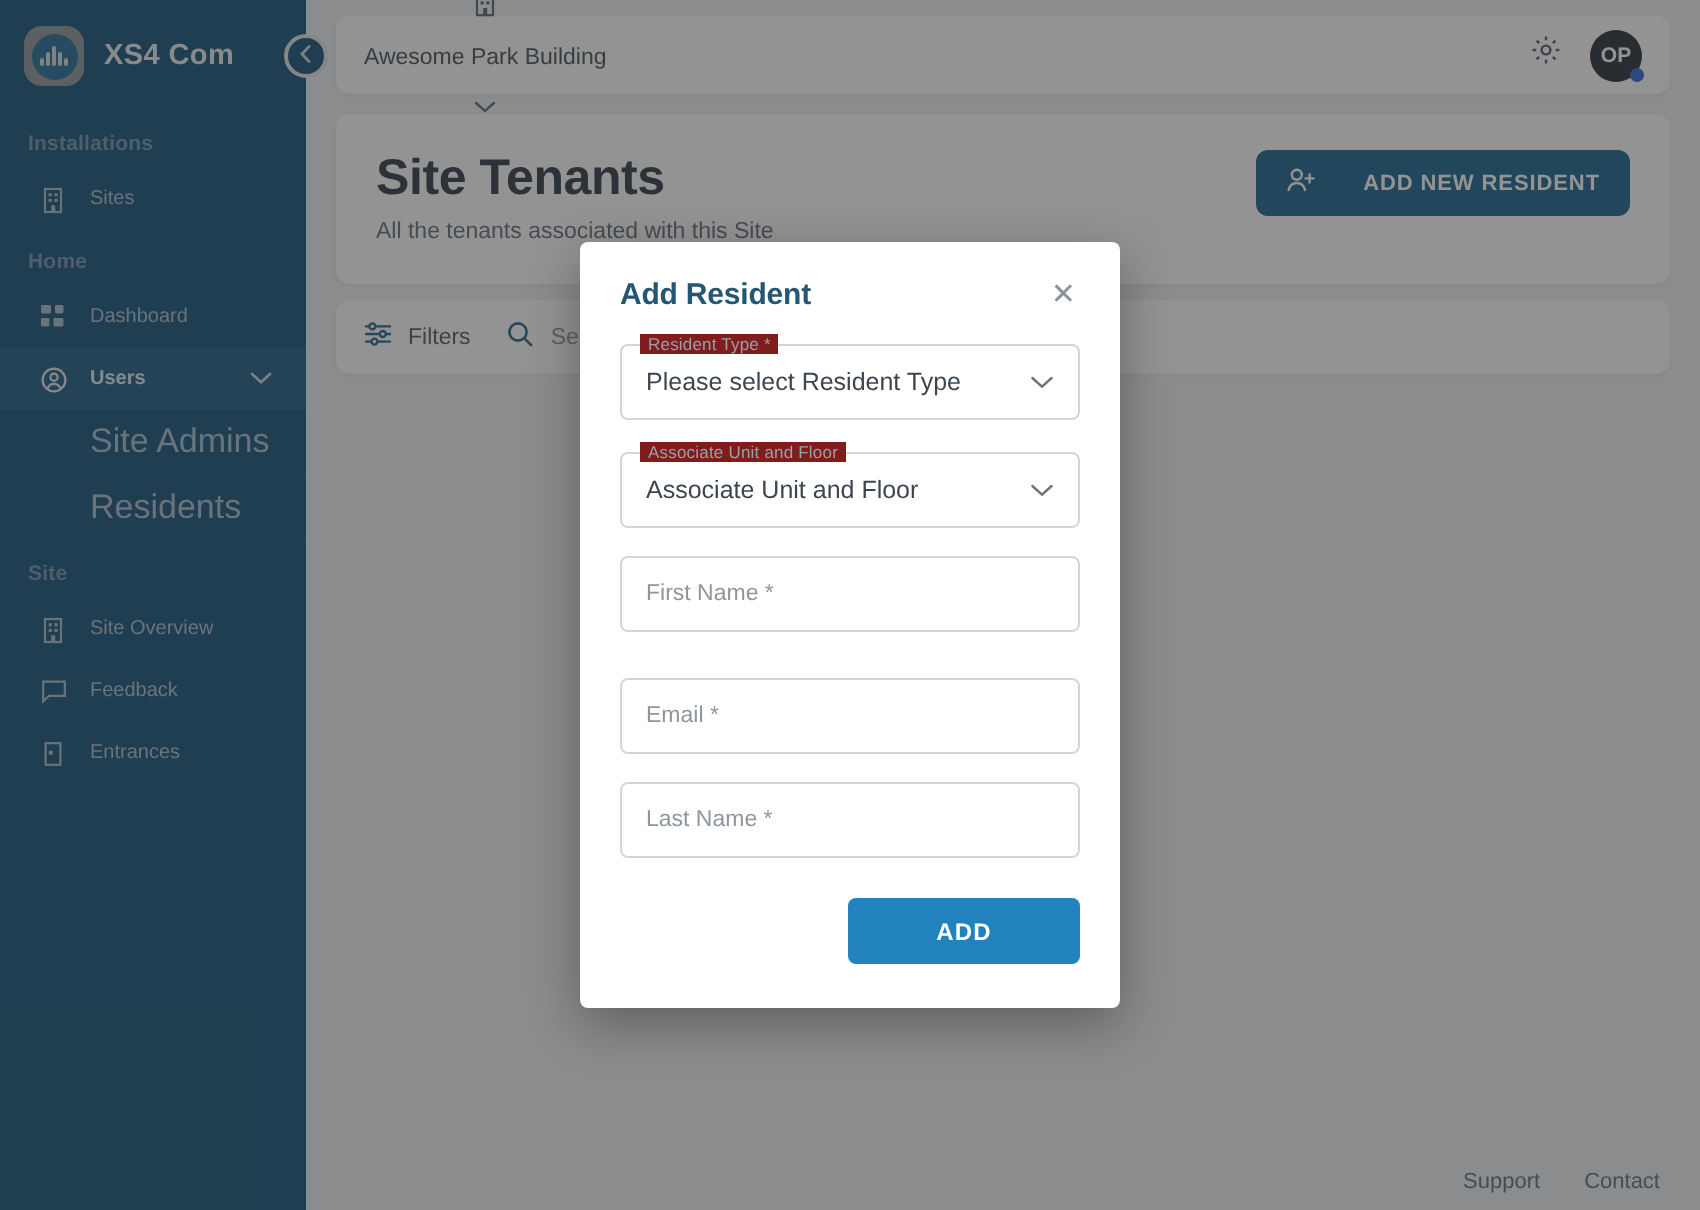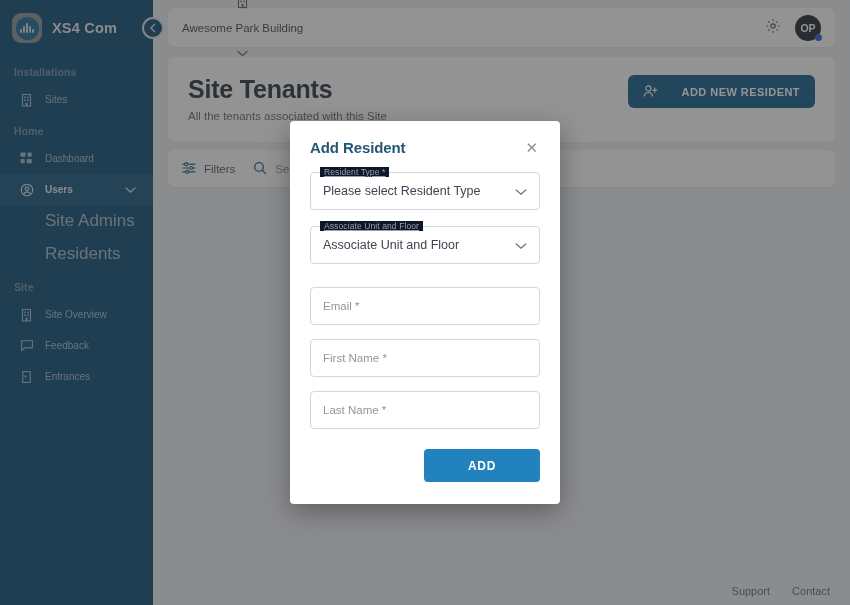--- a/index.html
+++ b/index.html
@@ -287,27 +287,26 @@
     border-radius: 4px;
     display: flex;
     align-items: center;
     padding: 0 12px;
     cursor: pointer;
   }
   .field.plain { margin-top: 14px; }
   .field-legend {
     position: absolute;
     top: -6px; left: 9px;
-    background: #0f172a;
+    background: #7f1d1d;
     padding: 0 4px;
     font-size: 8.5px;
     color: #9aa0a6;
     letter-spacing: .1px;
     white-space: nowrap;
-    text-decoration: underline;
   }
   .field-value {
     font-size: 12.5px;
     color: #3d4650;
   }
   .field-placeholder {
     font-size: 11.5px;
     color: #8f969d;
   }
   .field-spacer { flex: 1; }
@@ -550,29 +549,29 @@
       <span class="field-legend">Associate Unit and Floor</span>
       <span class="field-value">Associate Unit and Floor</span>
       <span class="field-spacer"></span>
       <span>
         <svg width="12" height="8" viewBox="0 0 12 8" fill="none" stroke="#6b737b" stroke-width="1.2" stroke-linecap="round">
           <path d="M1.2 2L6 6.3L10.8 2"></path>
         </svg>
       </span>
     </div>
 
+    <div class="field plain">
+      <span class="field-placeholder">First Name *</span>
+    </div>
+
     <div class="field plain" style="margin-top:23px">
       <span class="field-placeholder">Email *</span>
     </div>
 
     <div class="field plain">
-      <span class="field-placeholder">First Name *</span>
-    </div>
-
-    <div class="field plain">
       <span class="field-placeholder">Last Name *</span>
     </div>
 
     <div class="modal-actions">
       <button class="btn-add">ADD</button>
     </div>
   </div>
 
 </div>
 

